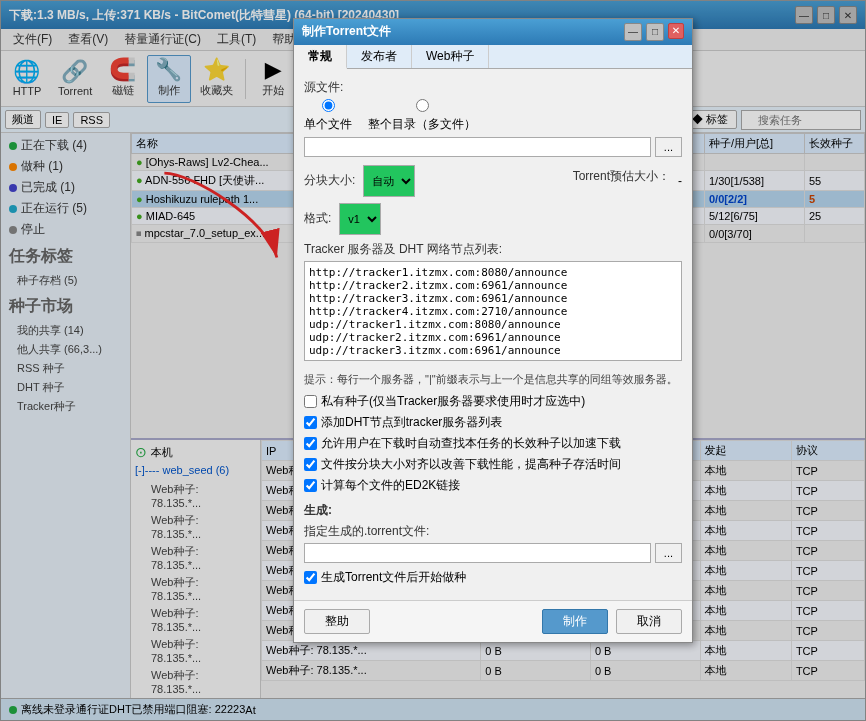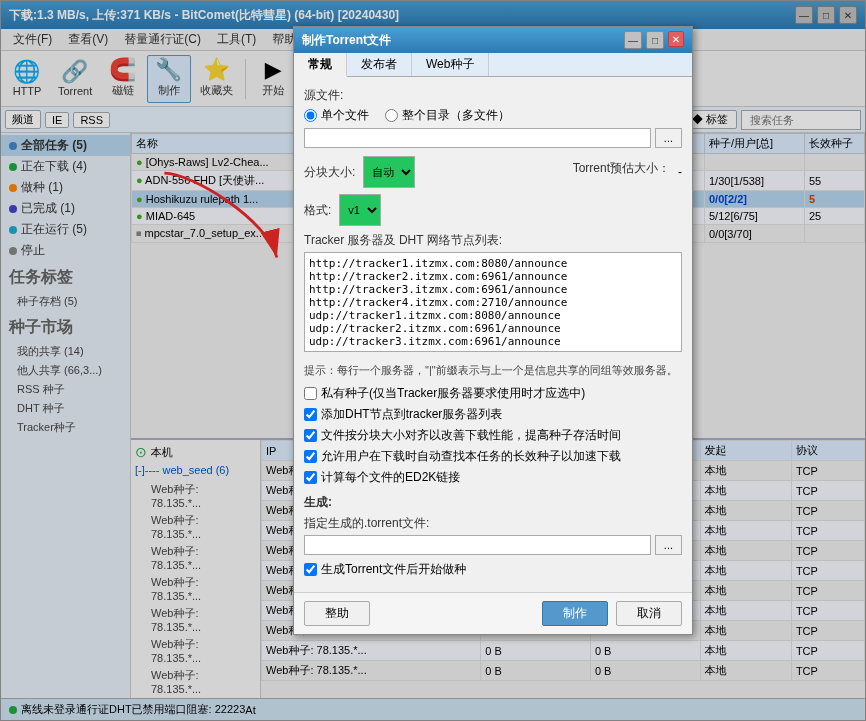--- a/index.html
+++ b/index.html
@@ -131,21 +131,21 @@
       border: 1px solid #aaa;
       background: #fff;
       border-radius: 2px;
     }
     .search-box {
       margin-left: auto;
       display: flex;
       align-items: center;
       border: 1px solid #aaa;
       background: white;
-      padding: 1px 8px;
+      padding: 1px 16px;
       width: 120px;
       height: 20px;
     }
     .search-box input {
       border: none;
       outline: none;
       font-size: 11px;
       width: 100%;
       background: transparent;
     }
@@ -404,20 +404,21 @@
       display: flex;
       align-items: center;
       gap: 16px;
     }
     .radio-item {
       display: flex;
       align-items: center;
       gap: 4px;
       font-size: 12px;
       cursor: pointer;
+      flex-direction: column;
     }
     .form-row {
       display: flex;
       align-items: center;
       gap: 8px;
       margin-bottom: 6px;
     }
     .form-select {
       border: 1px solid #aaa;
       background: #22c55e;
@@ -597,24 +598,20 @@
     <button class="tag-btn">◆ 标签</button>
     <div class="search-box">
       <input type="text" placeholder="搜索任务" style="">
     </div>
   </div>
 
   <div class="content-area">
 
     <div class="sidebar">
       <div class="sidebar-group">
-        <div class="sidebar-item selected">
-          <span class="dot dot-all"></span>
-          <span>全部任务 (5)</span>
-        </div>
         <div class="sidebar-item">
           <span class="dot dot-down"></span>
           <span>正在下载 (4)</span>
         </div>
         <div class="sidebar-item">
           <span class="dot dot-seed"></span>
           <span>做种 (1)</span>
         </div>
         <div class="sidebar-item">
           <span class="dot dot-done"></span>
@@ -914,25 +911,25 @@
         <label class="checkbox-item">
           <input type="checkbox" style="">
           <span>私有种子(仅当Tracker服务器要求使用时才应选中)</span>
         </label>
         <label class="checkbox-item">
           <input type="checkbox" checked="" style="">
           <span>添加DHT节点到tracker服务器列表</span>
         </label>
         <label class="checkbox-item">
           <input type="checkbox" checked="" style="">
-          <span>文件按分块大小对齐以改善下载性能，提高种子存活时间</span>
+          <span>允许用户在下载时自动查找本任务的长效种子以加速下载</span>
         </label>
         <label class="checkbox-item">
           <input type="checkbox" checked="" style="">
-          <span>允许用户在下载时自动查找本任务的长效种子以加速下载</span>
+          <span>文件按分块大小对齐以改善下载性能，提高种子存活时间</span>
         </label>
         <label class="checkbox-item">
           <input type="checkbox" checked="" style="">
           <span>计算每个文件的ED2K链接</span>
         </label>
       </div>
 
       <div class="section-label">生成:</div>
       <div class="form-label">指定生成的.torrent文件:</div>
       <div class="output-row">

